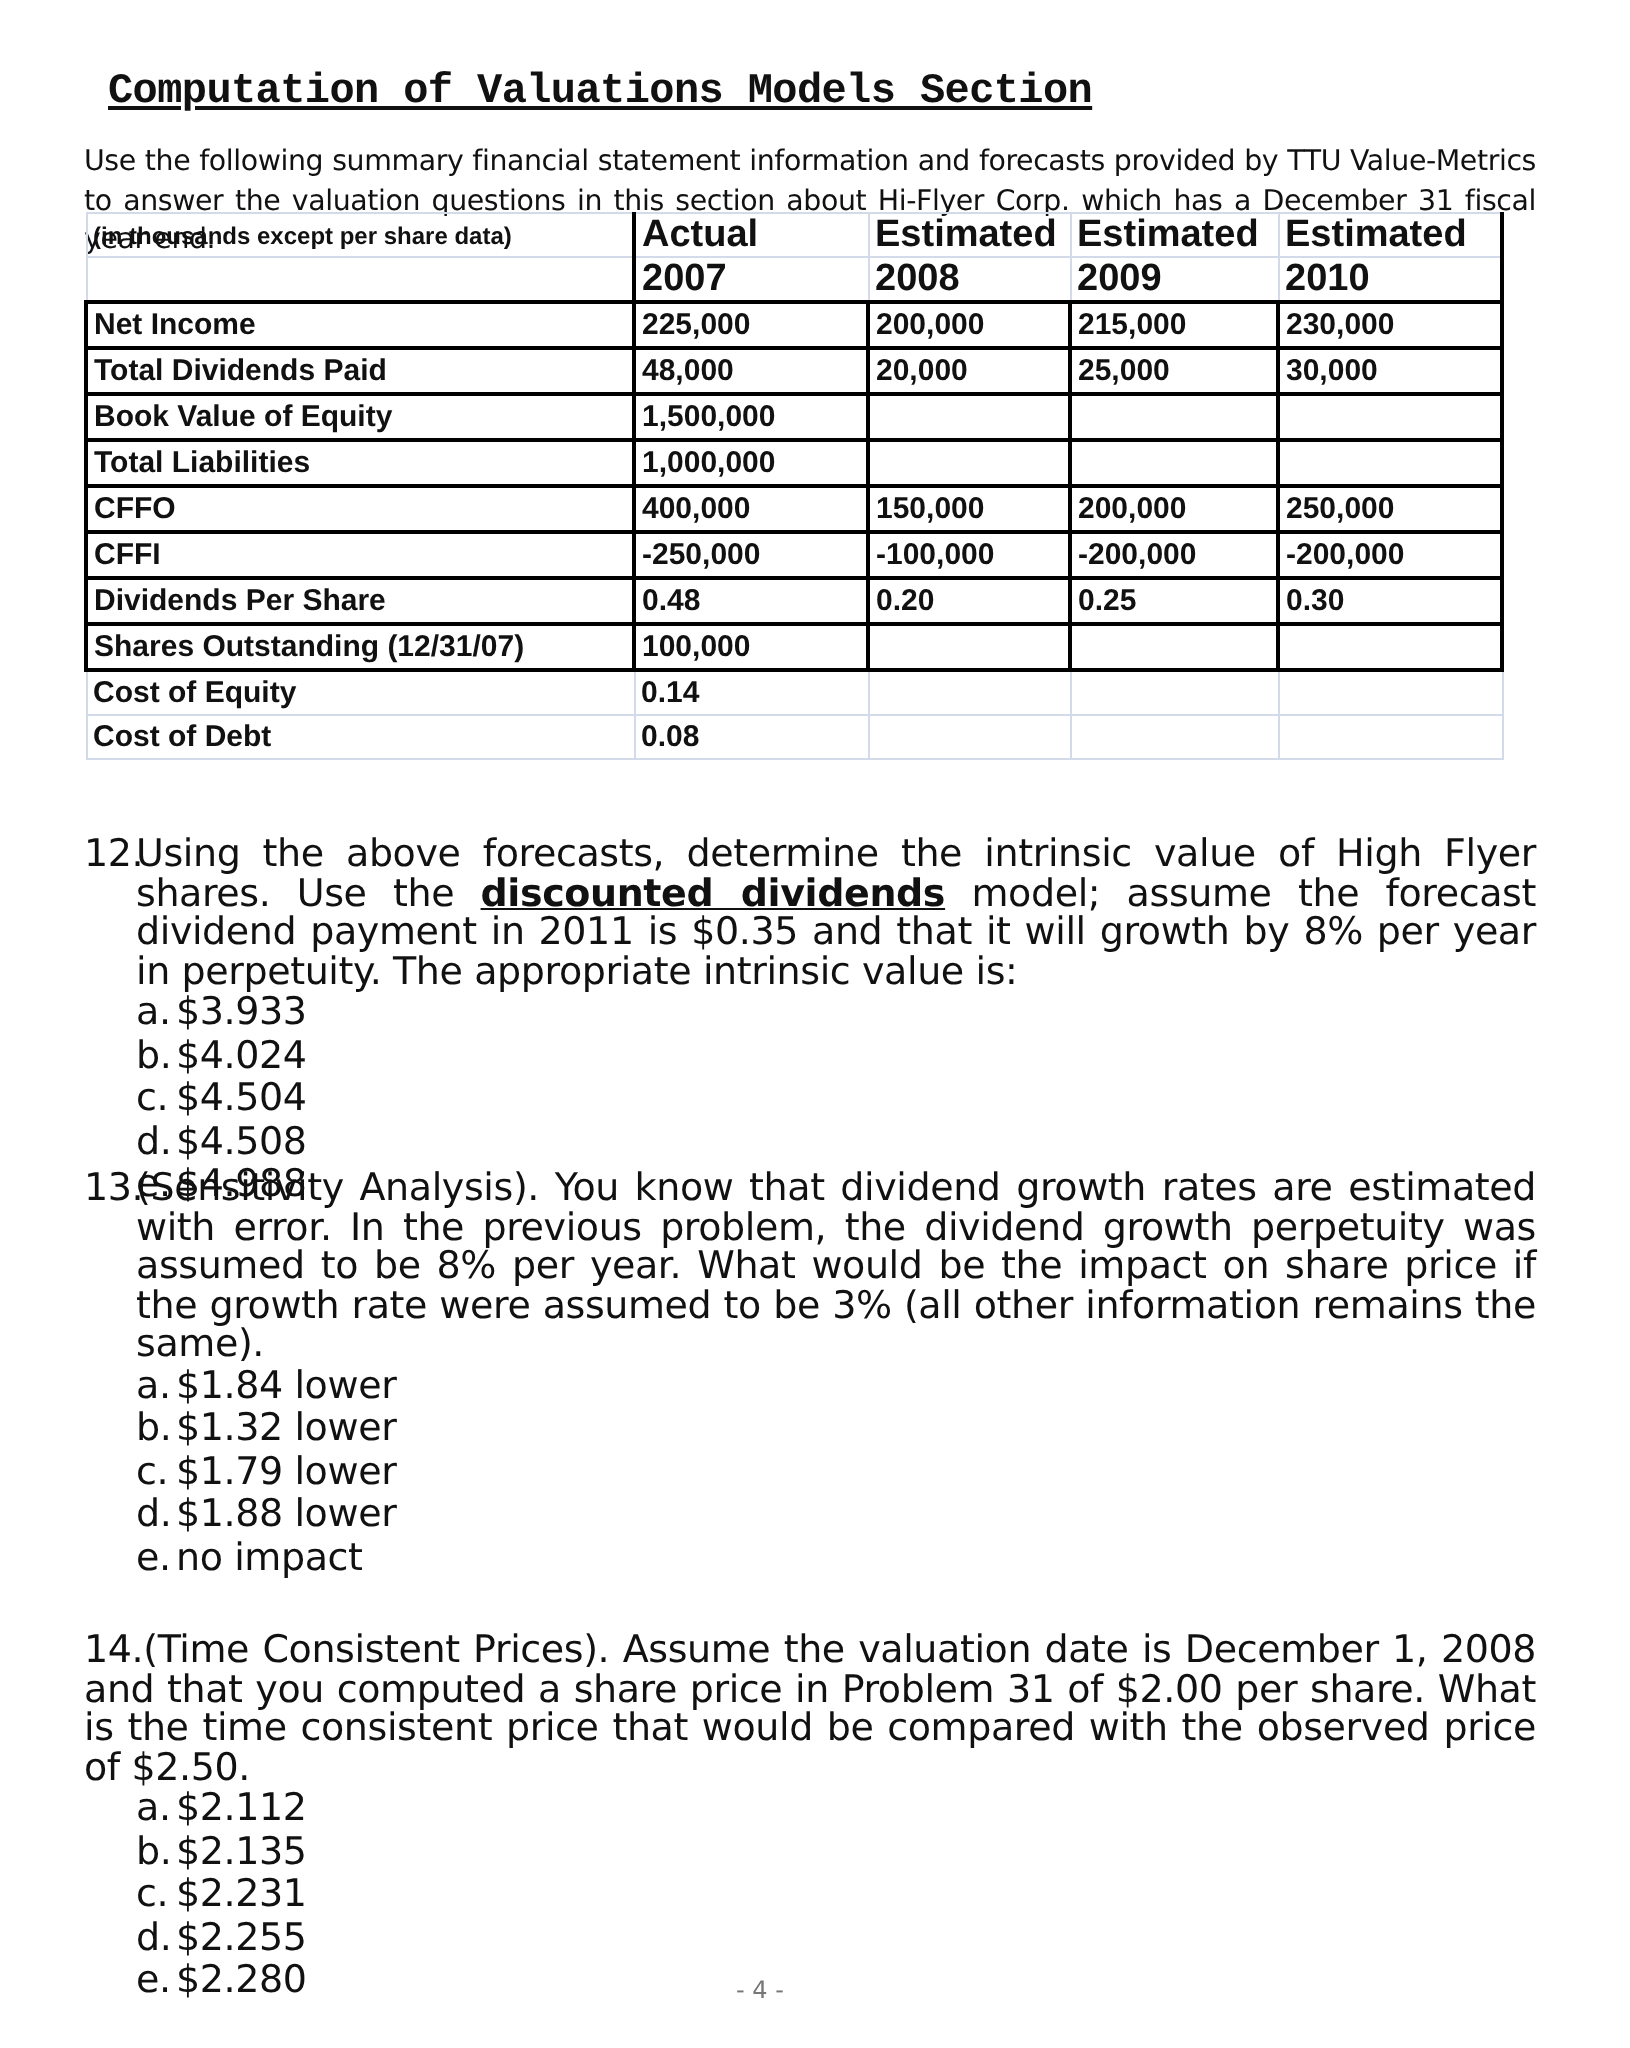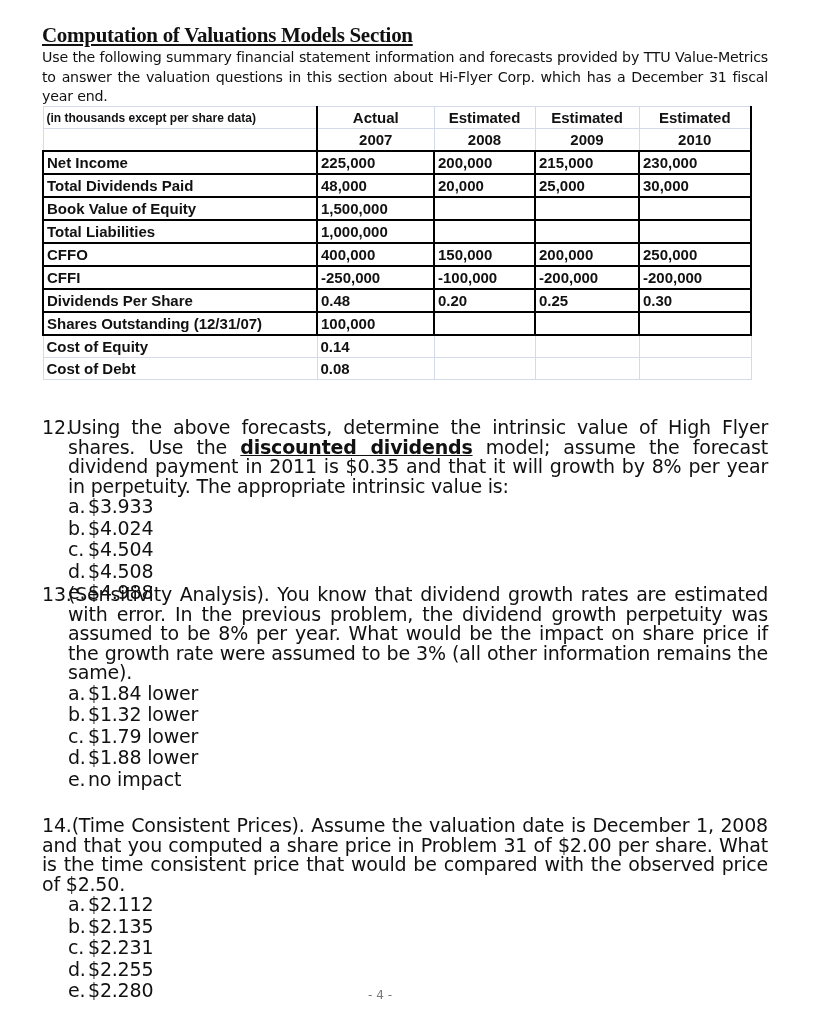--- a/index.html
+++ b/index.html
@@ -1,29 +1,29 @@
 <!DOCTYPE html>
 <html><head>
 <meta charset="utf-8">
 <style>
   html, body { margin: 0; padding: 0; background: #ffffff; }
   body { width: 815px; height: 1024px; position: relative; overflow: hidden; font-family: "DejaVu Sans", sans-serif; color: #111; }
   .page { position: absolute; left: 42px; top: 22px; width: 726px; }
-  .title { font-family: Liberation Serif, serif; font-weight: bold; font-size: 21px; text-decoration: underline; letter-spacing: -0.3px; margin: 0; line-height: 26px; }
+  .title { font-family: Liberation Mono, monospace; font-weight: bold; font-size: 21px; text-decoration: underline; letter-spacing: -0.3px; margin: 12px; line-height: 26px; }
   .intro { font-family: "DejaVu Sans", sans-serif; font-size: 14.2px; line-height: 19.5px; text-align: justify; margin: 0; letter-spacing: -0.2px; }
 
   table.fin { position: absolute; left: 42px; top: 106px; border-collapse: collapse; font-family: "Liberation Sans", sans-serif; font-weight: bold; font-size: 15px; }
   table.fin td { height: 21px; padding: 0 3px; border: 1px solid #d3dbea; white-space: nowrap; line-height: 20px; }
   table.fin td.lbl { width: 266px; text-align: left; }
   table.fin td.c1 { width: 109px; }
   table.fin td.c2 { width: 93px; }
   table.fin td.c3 { width: 96px; }
   table.fin td.c4 { width: 104px; }
   table.fin td.num { text-align: left; }
-  table.fin td.hdr { text-align: center; font-size: 15px; }
+  table.fin td.hdr { font-size: 19px; }
   table.fin td.note { font-size: 12px; }
   table.fin td.bk { border: 2px solid #000; }
   table.fin td.bl { border-left: 2px solid #000; }
   table.fin td.br { border-right: 2px solid #000; }
 
   .q { position: absolute; left: 42px; width: 726px; font-family: "DejaVu Sans", sans-serif; font-size: 19px; line-height: 19.5px; letter-spacing: -0.2px; }
   .q .stem { display: flex; text-align: justify; }
   .q .num { width: 26px; flex: 0 0 26px; }
   .q .stem-text { flex: 1; }
   .q ul { list-style: none; margin: 0; padding: 0 0 0 26px; }

